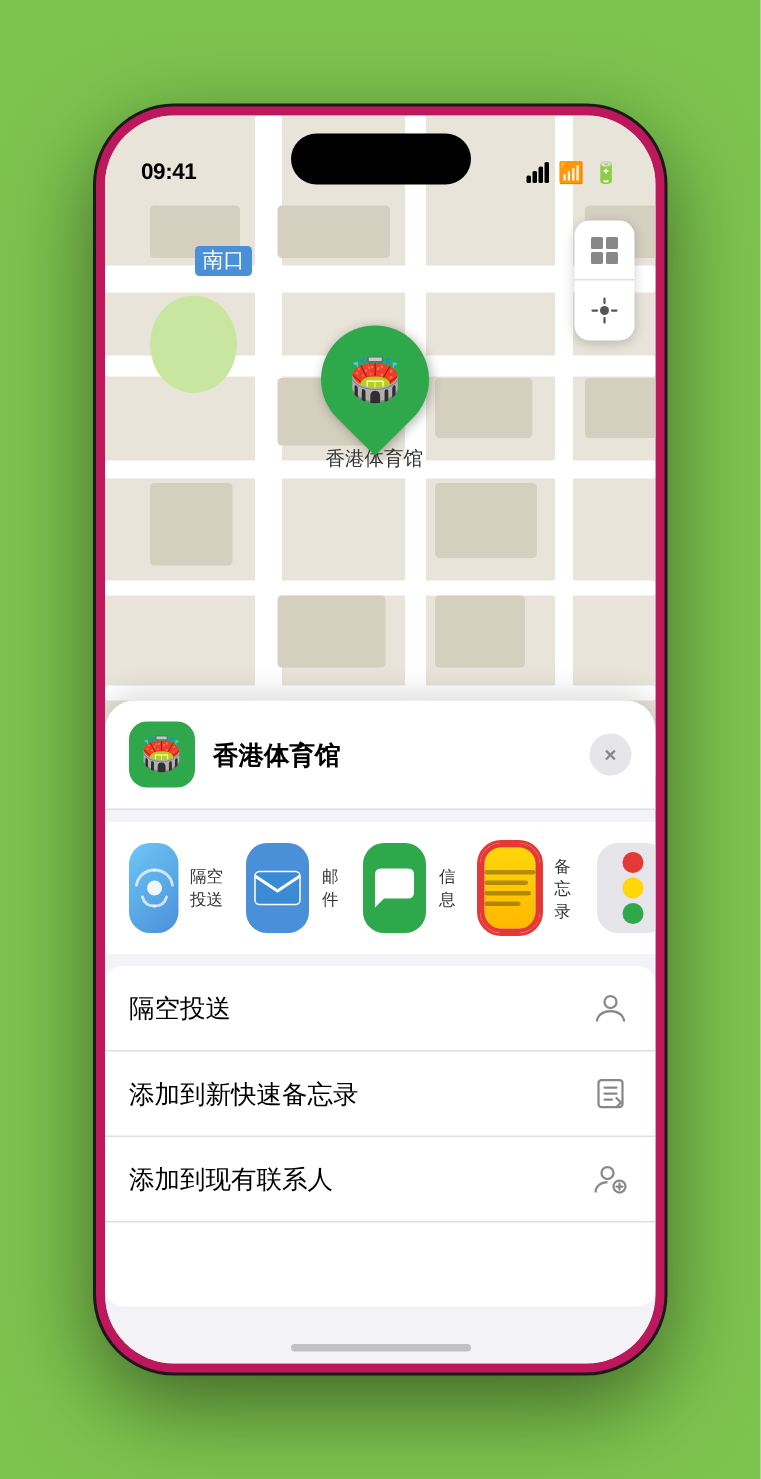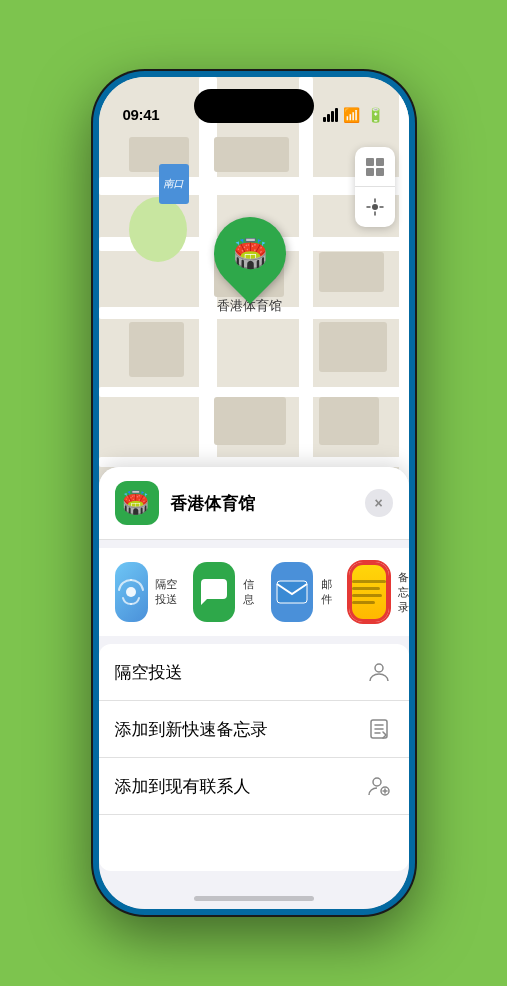--- a/index.html
+++ b/index.html
@@ -6,23 +6,23 @@
     body {
       width: 507px;
       height: 986px;
       background: #7dc44e;
       display: flex;
       align-items: center;
       justify-content: center;
       font-family: -apple-system, 'PingFang SC', 'Helvetica Neue', sans-serif;
     }
     .phone-frame {
-      width: 322px;
+      width: 379px;
       height: 844px;
-      background: #0369a1;
+      background: #be185d;
       border-radius: 52px;
       position: relative;
       box-shadow: 0 0 0 2px #1a1a1a, 0 20px 60px rgba(0,0,0,0.5);
       overflow: hidden;
     }
     .phone-screen {
       position: absolute;
       top: 6px; left: 6px; right: 6px; bottom: 6px;
       border-radius: 46px;
       overflow: hidden;
@@ -81,25 +81,24 @@
     .road-v {
       position: absolute;
       background: #fff;
       width: 18px;
       border-radius: 2px;
     }
     .road-label {
       position: absolute;
       background: #4a90d9;
       color: #fff;
-      font-size: 10px;
-      padding: 13px 5px;
+      font-size: 14px;
+      padding: 1px 5px;
       border-radius: 3px;
       white-space: nowrap;
-      font-style: italic;
     }
     .building {
       position: absolute;
       background: #d5cfc0;
       border-radius: 3px;
     }
     .building-green {
       background: #c8e6a0;
     }
     .map-controls {
@@ -426,37 +425,37 @@
               <path d="M16 4 C10 4 5 8 4 14" stroke="white" stroke-width="2" stroke-linecap="round" fill="none" opacity="0.7"></path>
               <path d="M16 4 C22 4 27 8 28 14" stroke="white" stroke-width="2" stroke-linecap="round" fill="none" opacity="0.7"></path>
               <path d="M8 22 C9 26 12 28 16 28" stroke="white" stroke-width="2" stroke-linecap="round" fill="none" opacity="0.7"></path>
               <path d="M24 22 C23 26 20 28 16 28" stroke="white" stroke-width="2" stroke-linecap="round" fill="none" opacity="0.7"></path>
             </svg>
           </div>
           <span class="share-label">隔空投送</span>
         </div>
 
         <div class="share-item">
-          <div class="share-icon-box messages">
-            <svg width="34" height="34" viewBox="0 0 34 34" fill="none">
-              <path d="M4 8 Q4 4 8 4 H26 Q30 4 30 8 V20 Q30 24 26 24 H10 L4 30 V8Z" fill="white"></path>
-            </svg>
-          </div>
-          <span class="share-label">信息</span>
-        </div>
-
-        <div class="share-item">
           <div class="share-icon-box mail">
             <svg width="34" height="26" viewBox="0 0 34 26" fill="none">
               <rect x="2" y="2" width="30" height="22" rx="3" fill="#3a8ad4"></rect>
               <rect x="2" y="2" width="30" height="22" rx="3" stroke="white" stroke-width="1"></rect>
               <path d="M2 5 L17 15 L32 5" stroke="white" stroke-width="2" fill="none"></path>
             </svg>
           </div>
           <span class="share-label">邮件</span>
+        </div>
+
+        <div class="share-item">
+          <div class="share-icon-box messages">
+            <svg width="34" height="34" viewBox="0 0 34 34" fill="none">
+              <path d="M4 8 Q4 4 8 4 H26 Q30 4 30 8 V20 Q30 24 26 24 H10 L4 30 V8Z" fill="white"></path>
+            </svg>
+          </div>
+          <span class="share-label">信息</span>
         </div>
 
         <div class="share-item">
           <div class="share-icon-box notes" style="border: 3px solid #e53935; border-radius: 14px;">
             <div class="notes-lines">
               <div class="notes-line"></div>
               <div class="notes-line"></div>
               <div class="notes-line"></div>
               <div class="notes-line"></div>
             </div>

